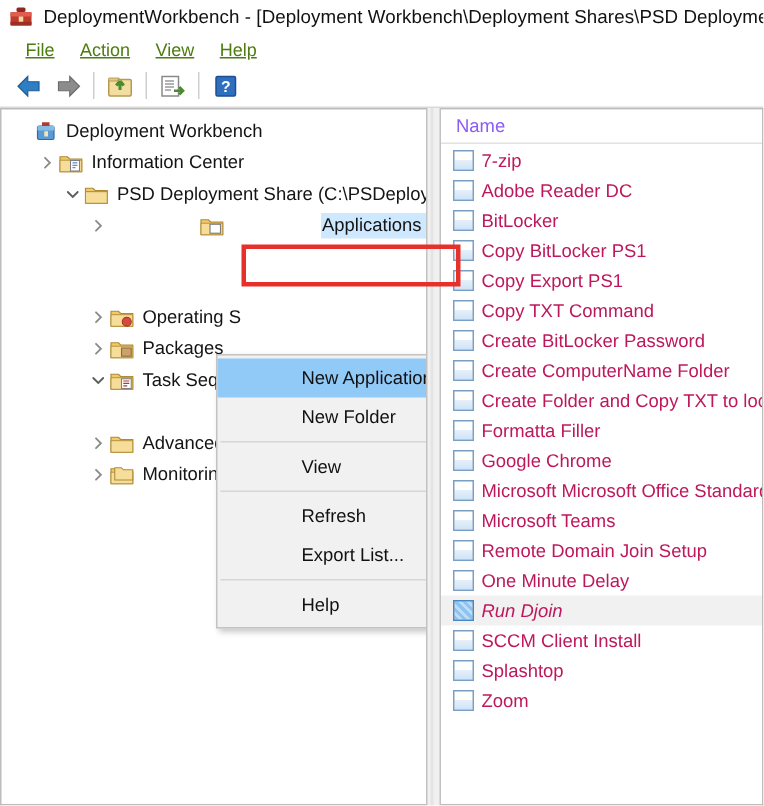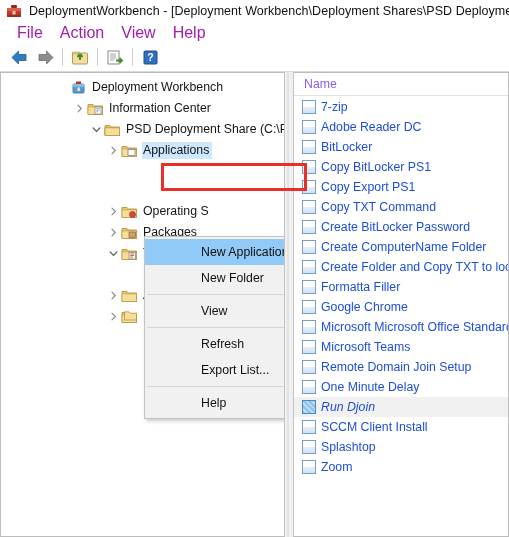--- a/index.html
+++ b/index.html
@@ -42,24 +42,25 @@
 
   
   .menubar {
     height: 21px;
     display: flex;
     align-items: center;
     padding-left: 9px;
     background: #ffffff;
   }
   .menu-item {
-    font-size: 16px;
-    color: #a21caf;
+    font-size: 12px;
+    color: #4d7c0f;
     padding: 1px 9px 1px 8px;
     cursor: default;
+    text-decoration: underline;
   }
 
   
   .toolbar {
     height: 28px;
     display: flex;
     align-items: center;
     padding-left: 6px;
     background: #ffffff;
     border-bottom: 1px solid #d9d9d9;
@@ -122,21 +123,20 @@
     border-left: none;
     box-sizing: border-box;
     overflow: hidden;
     position: relative;
   }
 
   
   .tree {
     padding-top: 4px;
     position: relative;
-    padding-left: 48px;
   }
   .tree-row {
     height: 21px;
     display: flex;
     align-items: center;
     white-space: nowrap;
     cursor: default;
     position: relative;
   }
   .tree-row.selected .tree-label {
@@ -197,21 +197,21 @@
     border: 1px solid #7a9fc4;
     background: linear-gradient(180deg,#ffffff 0%,#ffffff 48%,#e6f0fa 49%,#cfe3f7 100%);
     box-sizing: border-box;
   }
   .list-row.selected .list-ico {
     background: repeating-linear-gradient(45deg,#8fc3ef 0 2px,#bcdcf7 2px 4px);
     border-color: #4a86c0;
   }
   .list-label {
     font-size: 12.3px;
-    color: #1d4ed8;
+    color: #be185d;
   }
 
   
   .ctx-menu {
     position: absolute;
     left: 143px;
     top: 163px;
     width: 152px;
     background: #f1f1f1;
     border: 1px solid #c3c3c3;
@@ -342,21 +342,21 @@
               <path d="M1.2 3 L4.5 6.3 L7.8 3" stroke="#5b5b5b" stroke-width="1.2" fill="none" stroke-linecap="round"></path>
             </svg>
           </span>
           <span class="tree-ico"><svg width="17" height="15" viewBox="0 0 17 15">
               <path d="M1 3.5 L6 3.5 L7.4 5 L15.5 5 L15.5 13.5 L1 13.5 Z" fill="#f0c96b" stroke="#b08b33" stroke-width="0.8"></path>
               <path d="M1 5.8 L15.5 5.8 L15.5 13.5 L1 13.5 Z" fill="#f7dd9a" stroke="#b08b33" stroke-width="0.6"></path>
               <path d="M1 5.8 L15.5 5.8 L15.5 13.5 L1 13.5 Z" fill="#f7dd9a" stroke="#b08b33" stroke-width="0.6"></path>
             </svg></span>
           <span class="tree-label">PSD Deployment Share (C:\PSDeployment)</span>
         </div>
-        <div class="tree-row selected" style="padding-left: 57px;">
+        <div class="tree-row selected" style="padding-left: 57px; justify-content: space-between;">
           <span class="twisty">
             <svg width="9" height="9" viewBox="0 0 9 9">
               <path d="M3 1.2 L6.3 4.5 L3 7.8" stroke="#8a8a8a" stroke-width="1.2" fill="none" stroke-linecap="round"></path>
             </svg>
           </span>
           <span class="tree-ico"><svg width="17" height="15" viewBox="0 0 17 15">
               <path d="M1 3.5 L6 3.5 L7.4 5 L15.5 5 L15.5 13.5 L1 13.5 Z" fill="#f0c96b" stroke="#b08b33" stroke-width="0.8"></path>
               <path d="M1 5.8 L15.5 5.8 L15.5 13.5 L1 13.5 Z" fill="#f7dd9a" stroke="#b08b33" stroke-width="0.6"></path>
               <rect x="7" y="6.5" width="7" height="6" fill="#ffffff" stroke="#7f7f7f" stroke-width="0.8"></rect>
             </svg></span>

